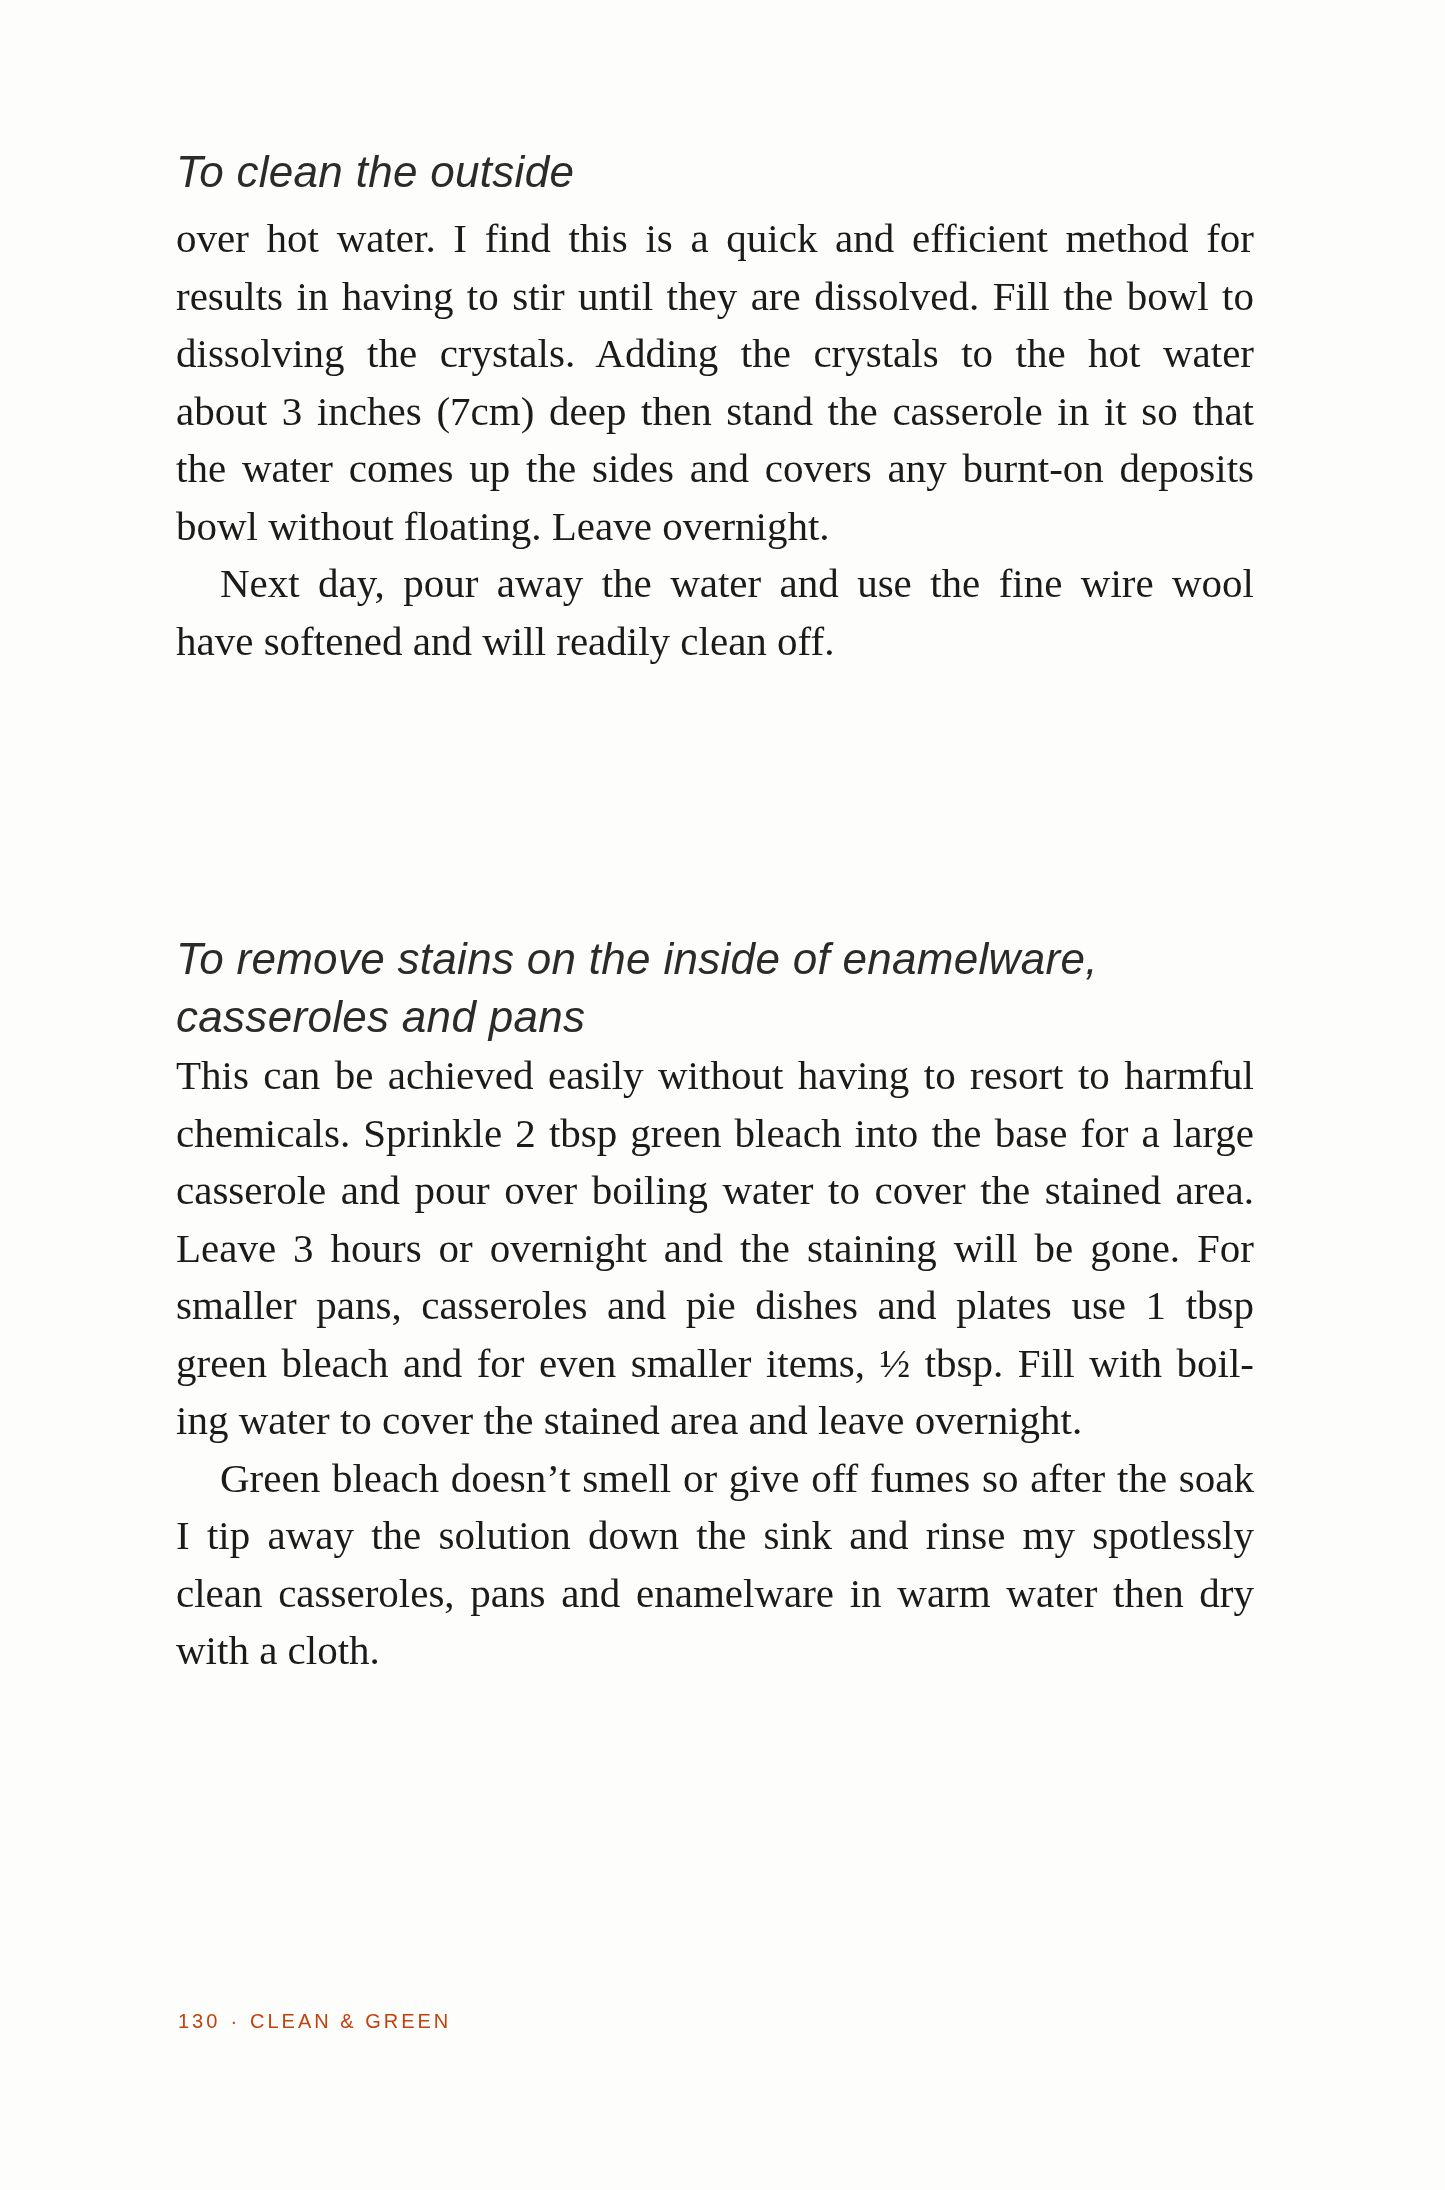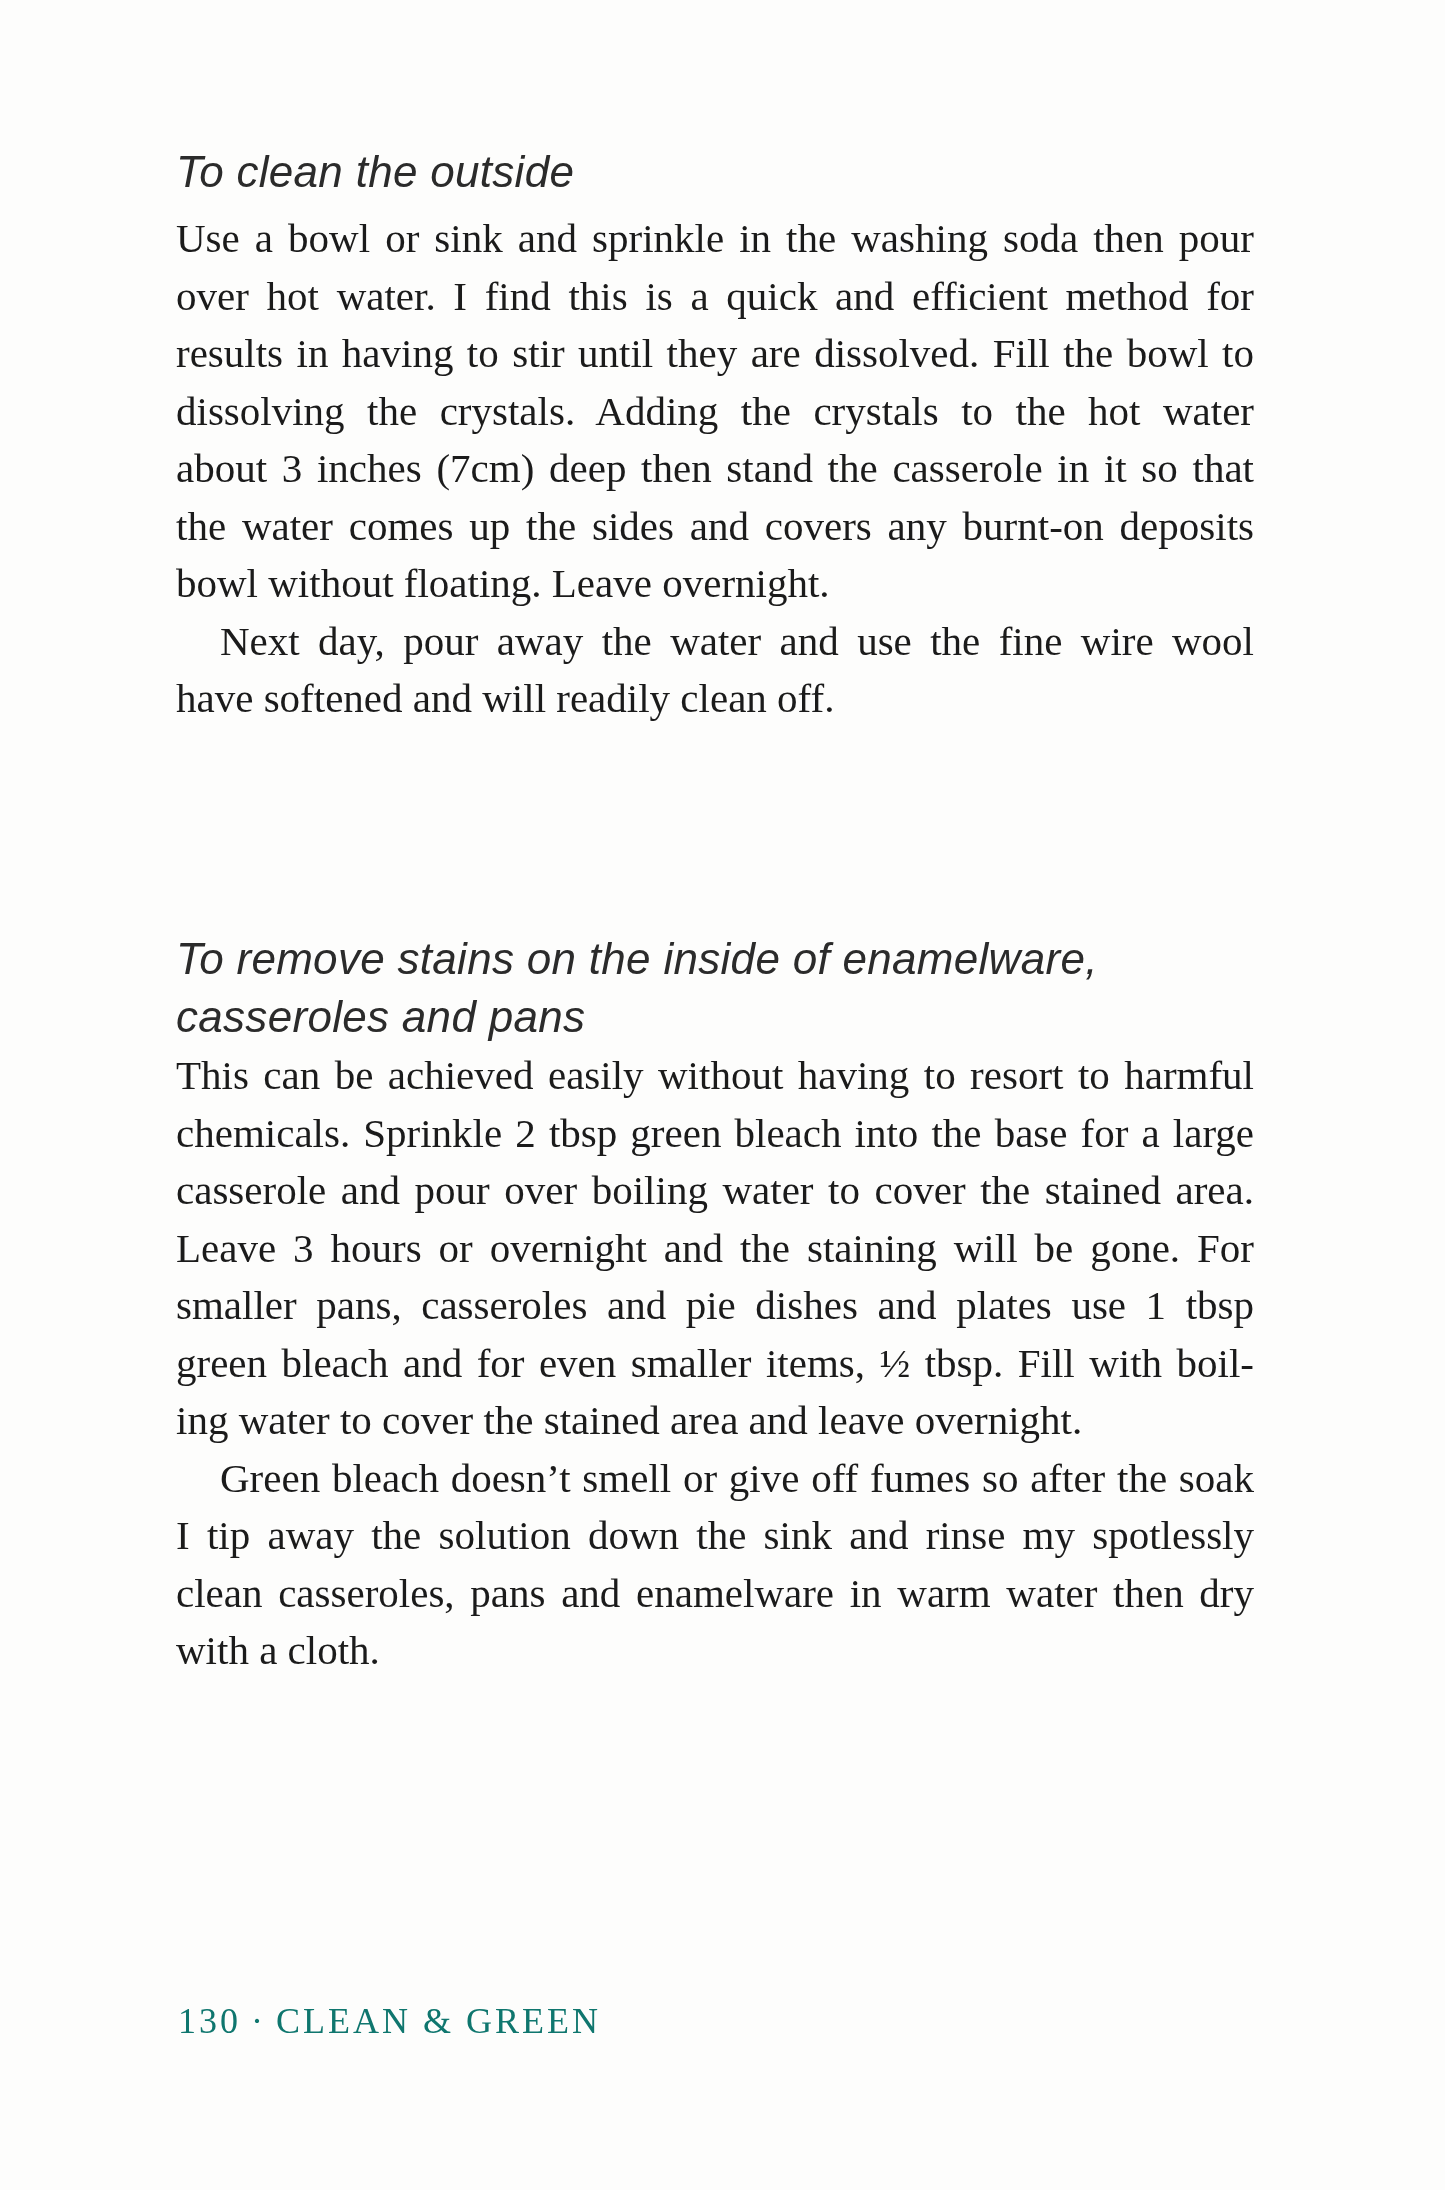--- a/index.html
+++ b/index.html
@@ -31,40 +31,39 @@
   }
   .bodytext .line.para-last { text-align-last:left; }
   .bodytext .line.indent { text-indent:44px; }
   #h1  { top:143px; }
   #p12 { top:210px; }
   #h2  { top:930px; }
   #p34 { top:1047px; }
   .footer {
     position:absolute;
     left:178px; top:2004px;
-    font-family:Liberation Serif, serif;
-    font-size:36px;
+    font-family:Liberation Sans, sans-serif;
+    font-size:20px;
     line-height:34px;
     letter-spacing:3px;
-    color:#0f766e;
+    color:#c2410c;
     white-space:nowrap;
   }
   .footer .sep { margin:0 10px; }
 </style>
 </head>
 <body>
 
 <div class="page">
 
   <div id="h1" class="col heading">
     <div class="hline">To clean the outside</div>
   </div>
 
   <div id="p12" class="col bodytext">
-    <div class="line">Use a bowl or sink and sprinkle in the washing soda then pour</div>
     <div class="line">over hot water. I find this is a quick and efficient method for</div>
     <div class="line">results in having to stir until they are dissolved. Fill the bowl to</div>
     <div class="line">dissolving the crystals. Adding the crystals to the hot water</div>
     <div class="line">about 3 inches (7cm) deep then stand the casserole in it so that</div>
     <div class="line">the water comes up the sides and covers any burnt-on deposits</div>
     <div class="line para-last">bowl without floating. Leave overnight.</div>
     <div class="line indent">Next day, pour away the water and use the fine wire wool</div>
     <div class="line para-last">have softened and will readily clean off.</div>
   </div>
 

